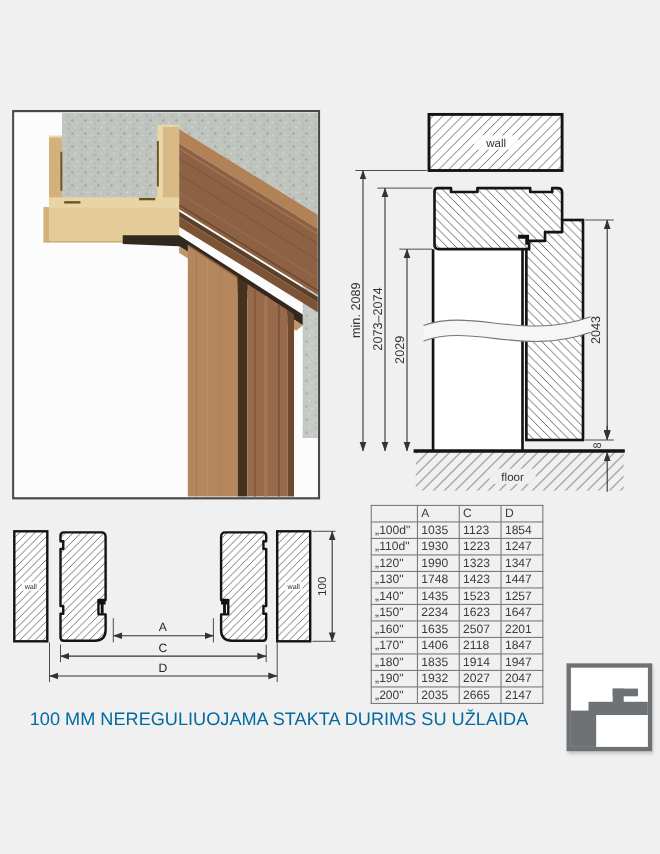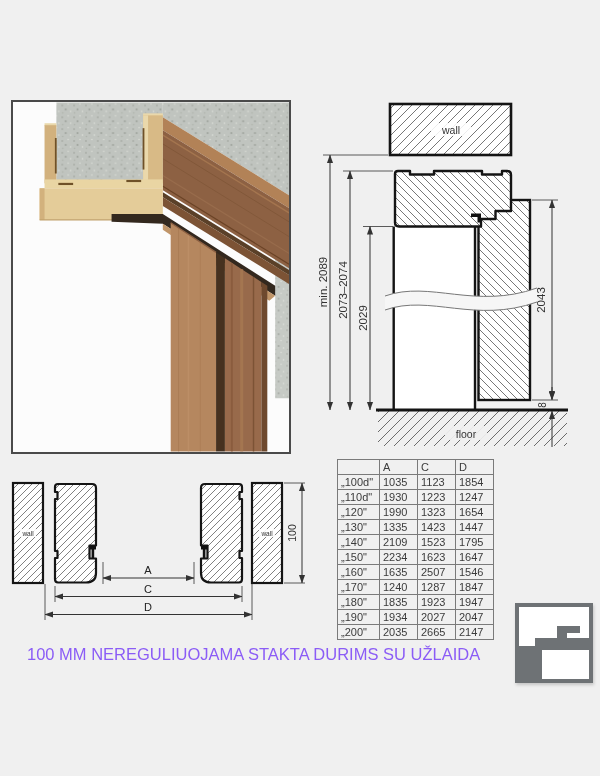--- a/index.html
+++ b/index.html
@@ -20,21 +20,21 @@
     border-collapse:collapse;table-layout:fixed;
   }
   table.sizes th, table.sizes td{
     border:1px solid #7a7a7a;
     font-size:11px;font-weight:normal;color:#3b3b3b;
     padding:0 3px;height:14px;line-height:13px;text-align:left;
     white-space:nowrap;overflow:hidden;
   }
   .caption{
     position:absolute;left:27px;top:645px;width:480px;
-    font-size:16.5px;color:#8b5cf6;white-space:nowrap;letter-spacing:0;
+    font-size:16.5px;color:#0369a1;white-space:nowrap;letter-spacing:0;
   }
   .logo{
     position:absolute;left:515px;top:603px;width:78px;height:80px;
     background:#ffffff;border:4px solid #6e7275;box-sizing:border-box;
     box-shadow:1px 2px 3px rgba(0,0,0,0.18);
   }
   .logo svg{display:block;width:100%;height:100%;}
   text{font-family:"Liberation Sans", sans-serif;}
 </style>
 </head>
@@ -273,61 +273,61 @@
       <tr>
         <td>„110d"</td>
         <td>1930</td>
         <td>1223</td>
         <td>1247</td>
       </tr>
       <tr>
         <td>„120"</td>
         <td>1990</td>
         <td>1323</td>
-        <td>1654</td>
+        <td>1347</td>
       </tr>
       <tr>
         <td>„130"</td>
-        <td>1335</td>
+        <td>1748</td>
         <td>1423</td>
         <td>1447</td>
       </tr>
       <tr>
         <td>„140"</td>
-        <td>2109</td>
+        <td>1435</td>
         <td>1523</td>
-        <td>1795</td>
+        <td>1257</td>
       </tr>
       <tr>
         <td>„150"</td>
         <td>2234</td>
         <td>1623</td>
         <td>1647</td>
       </tr>
       <tr>
         <td>„160"</td>
         <td>1635</td>
         <td>2507</td>
-        <td>1546</td>
+        <td>2201</td>
       </tr>
       <tr>
         <td>„170"</td>
-        <td>1240</td>
-        <td>1287</td>
+        <td>1406</td>
+        <td>2118</td>
         <td>1847</td>
       </tr>
       <tr>
         <td>„180"</td>
         <td>1835</td>
-        <td>1923</td>
+        <td>1914</td>
         <td>1947</td>
       </tr>
       <tr>
         <td>„190"</td>
-        <td>1934</td>
+        <td>1932</td>
         <td>2027</td>
         <td>2047</td>
       </tr>
       <tr>
         <td>„200"</td>
         <td>2035</td>
         <td>2665</td>
         <td>2147</td>
       </tr>
     </tbody>

